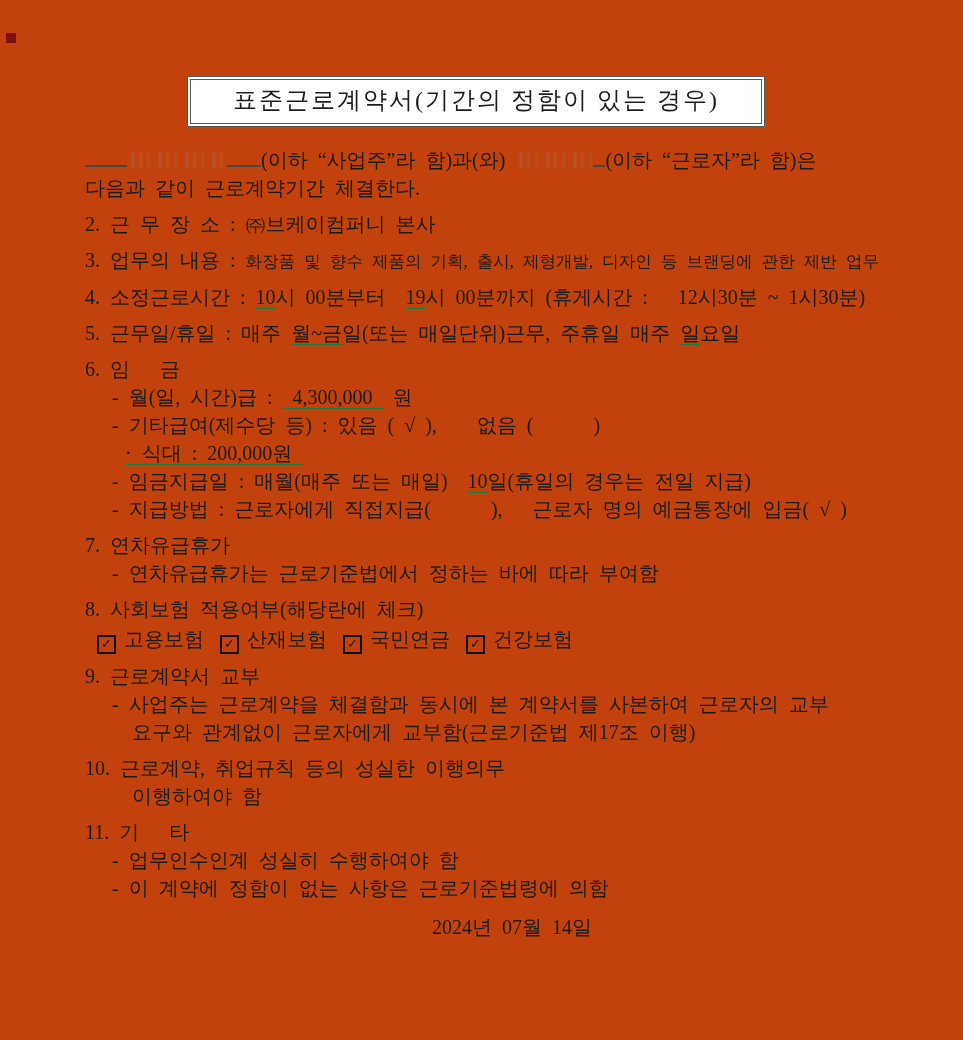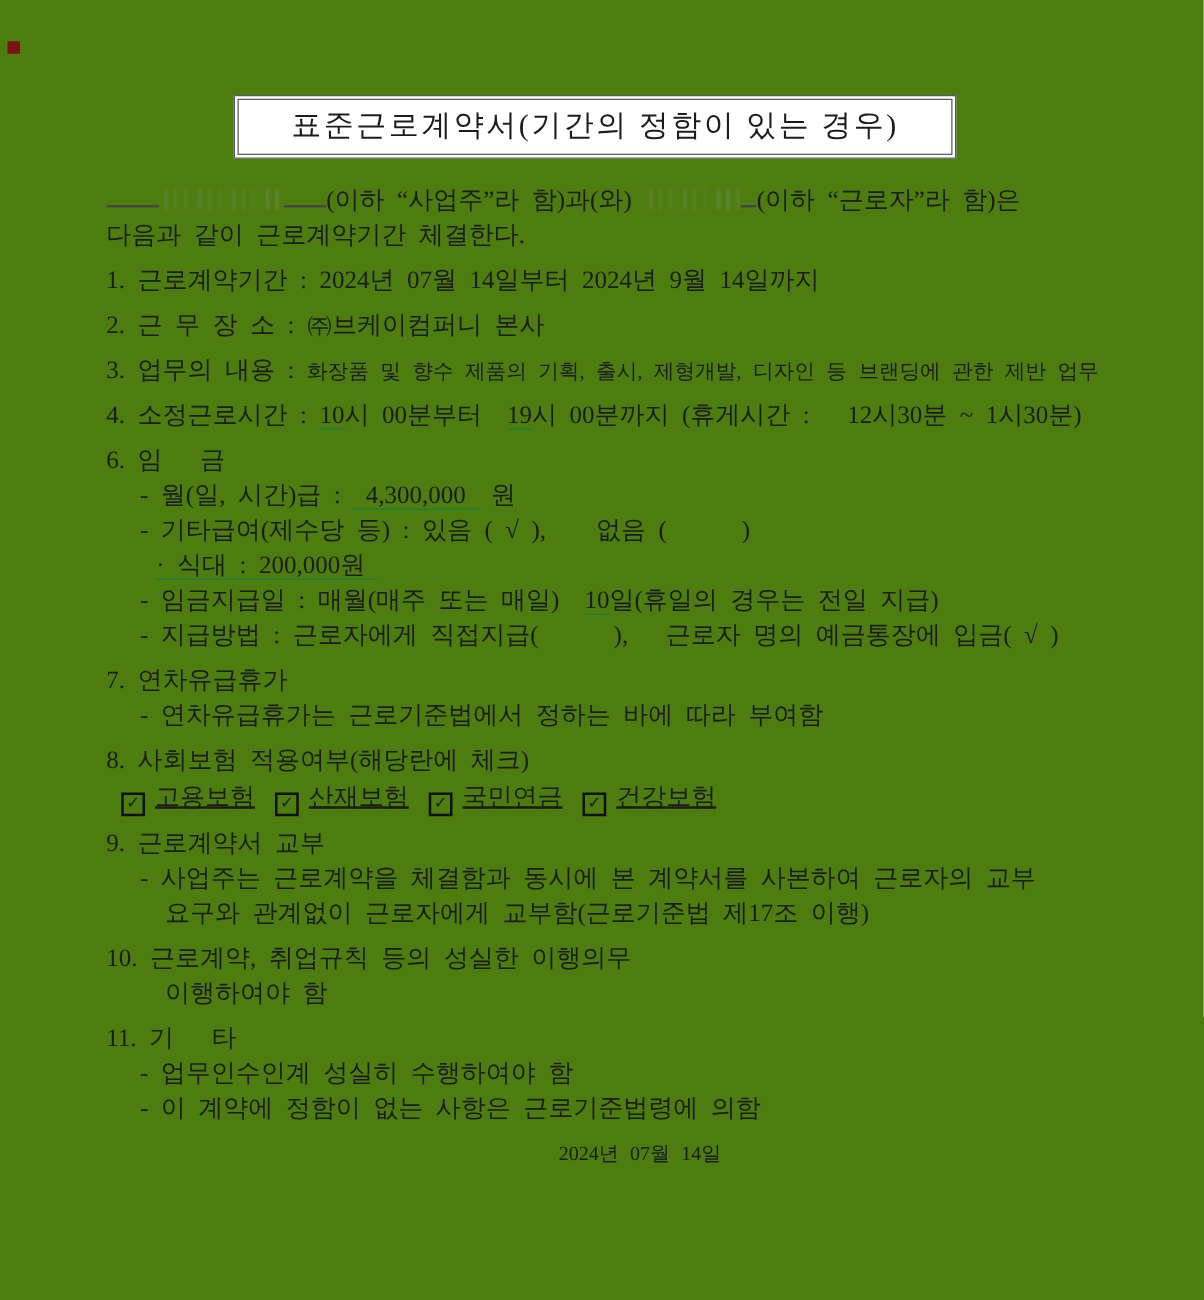--- a/index.html
+++ b/index.html
@@ -1,20 +1,20 @@
 <!DOCTYPE html>
 <html><head>
 <meta charset="utf-8">
 <style>
   html,body { margin:0; padding:0; background:#e8e8e8; }
   .page {
     position:relative;
     width:963px; height:1040px;
     margin:0 auto;
-    background:#4d7c0f;
+    background:#c2410c;
     font-family:"Liberation Serif","DejaVu Serif",serif;
     color:#1c1c1c;
     overflow:hidden;
     box-sizing:border-box;
     padding:76px 72px 0 85px;
   }
   .red-marker {
     position:absolute; left:6px; top:33px;
     width:10px; height:10px;
   }
@@ -39,21 +39,21 @@
     line-height:27px;
     white-space:pre-wrap;
     word-spacing:5px;
   }
   .intro1 { margin-top:0; }
   .intro2 { margin-top:1px; }
   .main  { margin-top:9px; }
   .sub   { margin-top:1px; padding-left:27px; }
   .sub2  { margin-top:1px; padding-left:40px; }
   .cont  { margin-top:1px; padding-left:47px; }
-  .checks{ margin-top:3px; padding-left:12px;text-decoration:underline; }
+  .checks{ margin-top:3px; padding-left:12px; }
   .small { font-size:16.5px;margin-top:36px; }
   .u {
     border-bottom:1px solid #15803d;
     padding-bottom:0px;
   }
   .blank {
     display:inline-block;
     border-bottom:2px solid #474747;
     height:16px;
     vertical-align:baseline;
@@ -80,41 +80,41 @@
     text-align:center;
     line-height:14px;
     font-size:13px;
     font-weight:bold;
     font-family:"DejaVu Sans",sans-serif;
   }
   .date-line {
     text-align:center;
     padding-left:48px;
     margin-top:12px;
-    font-size:16px;
+    font-size:20px;
     word-spacing:5px;
   }
 </style>
 </head>
 <body>
 
 <div class="page">
   <div class="red-marker" style="background: rgb(125, 16, 16);"></div>
 
   <div class="title-box">
     <div class="title-inner">표준근로계약서(기간의 정함이 있는 경우)</div>
   </div>
 
   <div class="doc-body">
       <div class="line intro1"><span class="blank" style="width: 42px;"></span><span class="ghost" style="width: 100px;"></span><span class="blank" style="width: 34px;"></span><span class="">(이하 “사업주”라 함)과(와) </span><span class="ghost" style="width: 78px;"></span><span class="blank" style="width: 12px;"></span><span class="">(이하 “근로자”라 함)은</span></div>
       <div class="line intro2"><span class="">다음과 같이 근로계약기간 체결한다.</span></div>
-      <div class="line main"><span class="">1. 근로계약기간 : 2024년 07월 14일부터 2024년 9월 14일까지</span></div>
       <div class="line main"><span class="">2. 근 무 장 소 : ㈜브케이컴퍼니 본사</span></div>
       <div class="line main"><span class="">3. 업무의 내용 : </span><span class="small">화장품 및 향수 제품의 기획, 출시, 제형개발, 디자인 등 브랜딩에 관한 제반 업무</span></div>
       <div class="line main"><span class="">4. 소정근로시간 : </span><span class="u">10</span><span class="">시 00분부터  </span><span class="u">19</span><span class="">시 00분까지 (휴게시간 :   12시30분 ~ 1시30분)</span></div>
+      <div class="line main"><span class="">5. 근무일/휴일 : 매주 </span><span class="u">월~금</span><span class="">일(또는 매일단위)근무, 주휴일 매주 </span><span class="u">일</span><span class="">요일</span></div>
       <div class="line main"><span class="">6. 임   금</span></div>
       <div class="line sub"><span class="">- 월(일, 시간)급 : </span><span class="u"> 4,300,000 </span><span class=""> 원</span></div>
       <div class="line sub"><span class="">- 기타급여(제수당 등) : 있음 ( √ ),    없음 (      )</span></div>
       <div class="line sub2"><span class="u">· 식대 : 200,000원 </span></div>
       <div class="line sub"><span class="">- 임금지급일 : 매월(매주 또는 매일)  </span><span class="u">10</span><span class="">일(휴일의 경우는 전일 지급)</span></div>
       <div class="line sub"><span class="">- 지급방법 : 근로자에게 직접지급(      ),   근로자 명의 예금통장에 입금( √ )</span></div>
       <div class="line main"><span class="">7. 연차유급휴가</span></div>
       <div class="line sub"><span class="">- 연차유급휴가는 근로기준법에서 정하는 바에 따라 부여함</span></div>
       <div class="line main"><span class="">8. 사회보험 적용여부(해당란에 체크)</span></div>
       <div class="line checks"><span class="checkbox">✓</span><span class="">고용보험</span><span class="gap" style="width: 16px;"></span><span class="checkbox">✓</span><span class="">산재보험</span><span class="gap" style="width: 16px;"></span><span class="checkbox">✓</span><span class="">국민연금</span><span class="gap" style="width: 16px;"></span><span class="checkbox">✓</span><span class="">건강보험</span></div>

